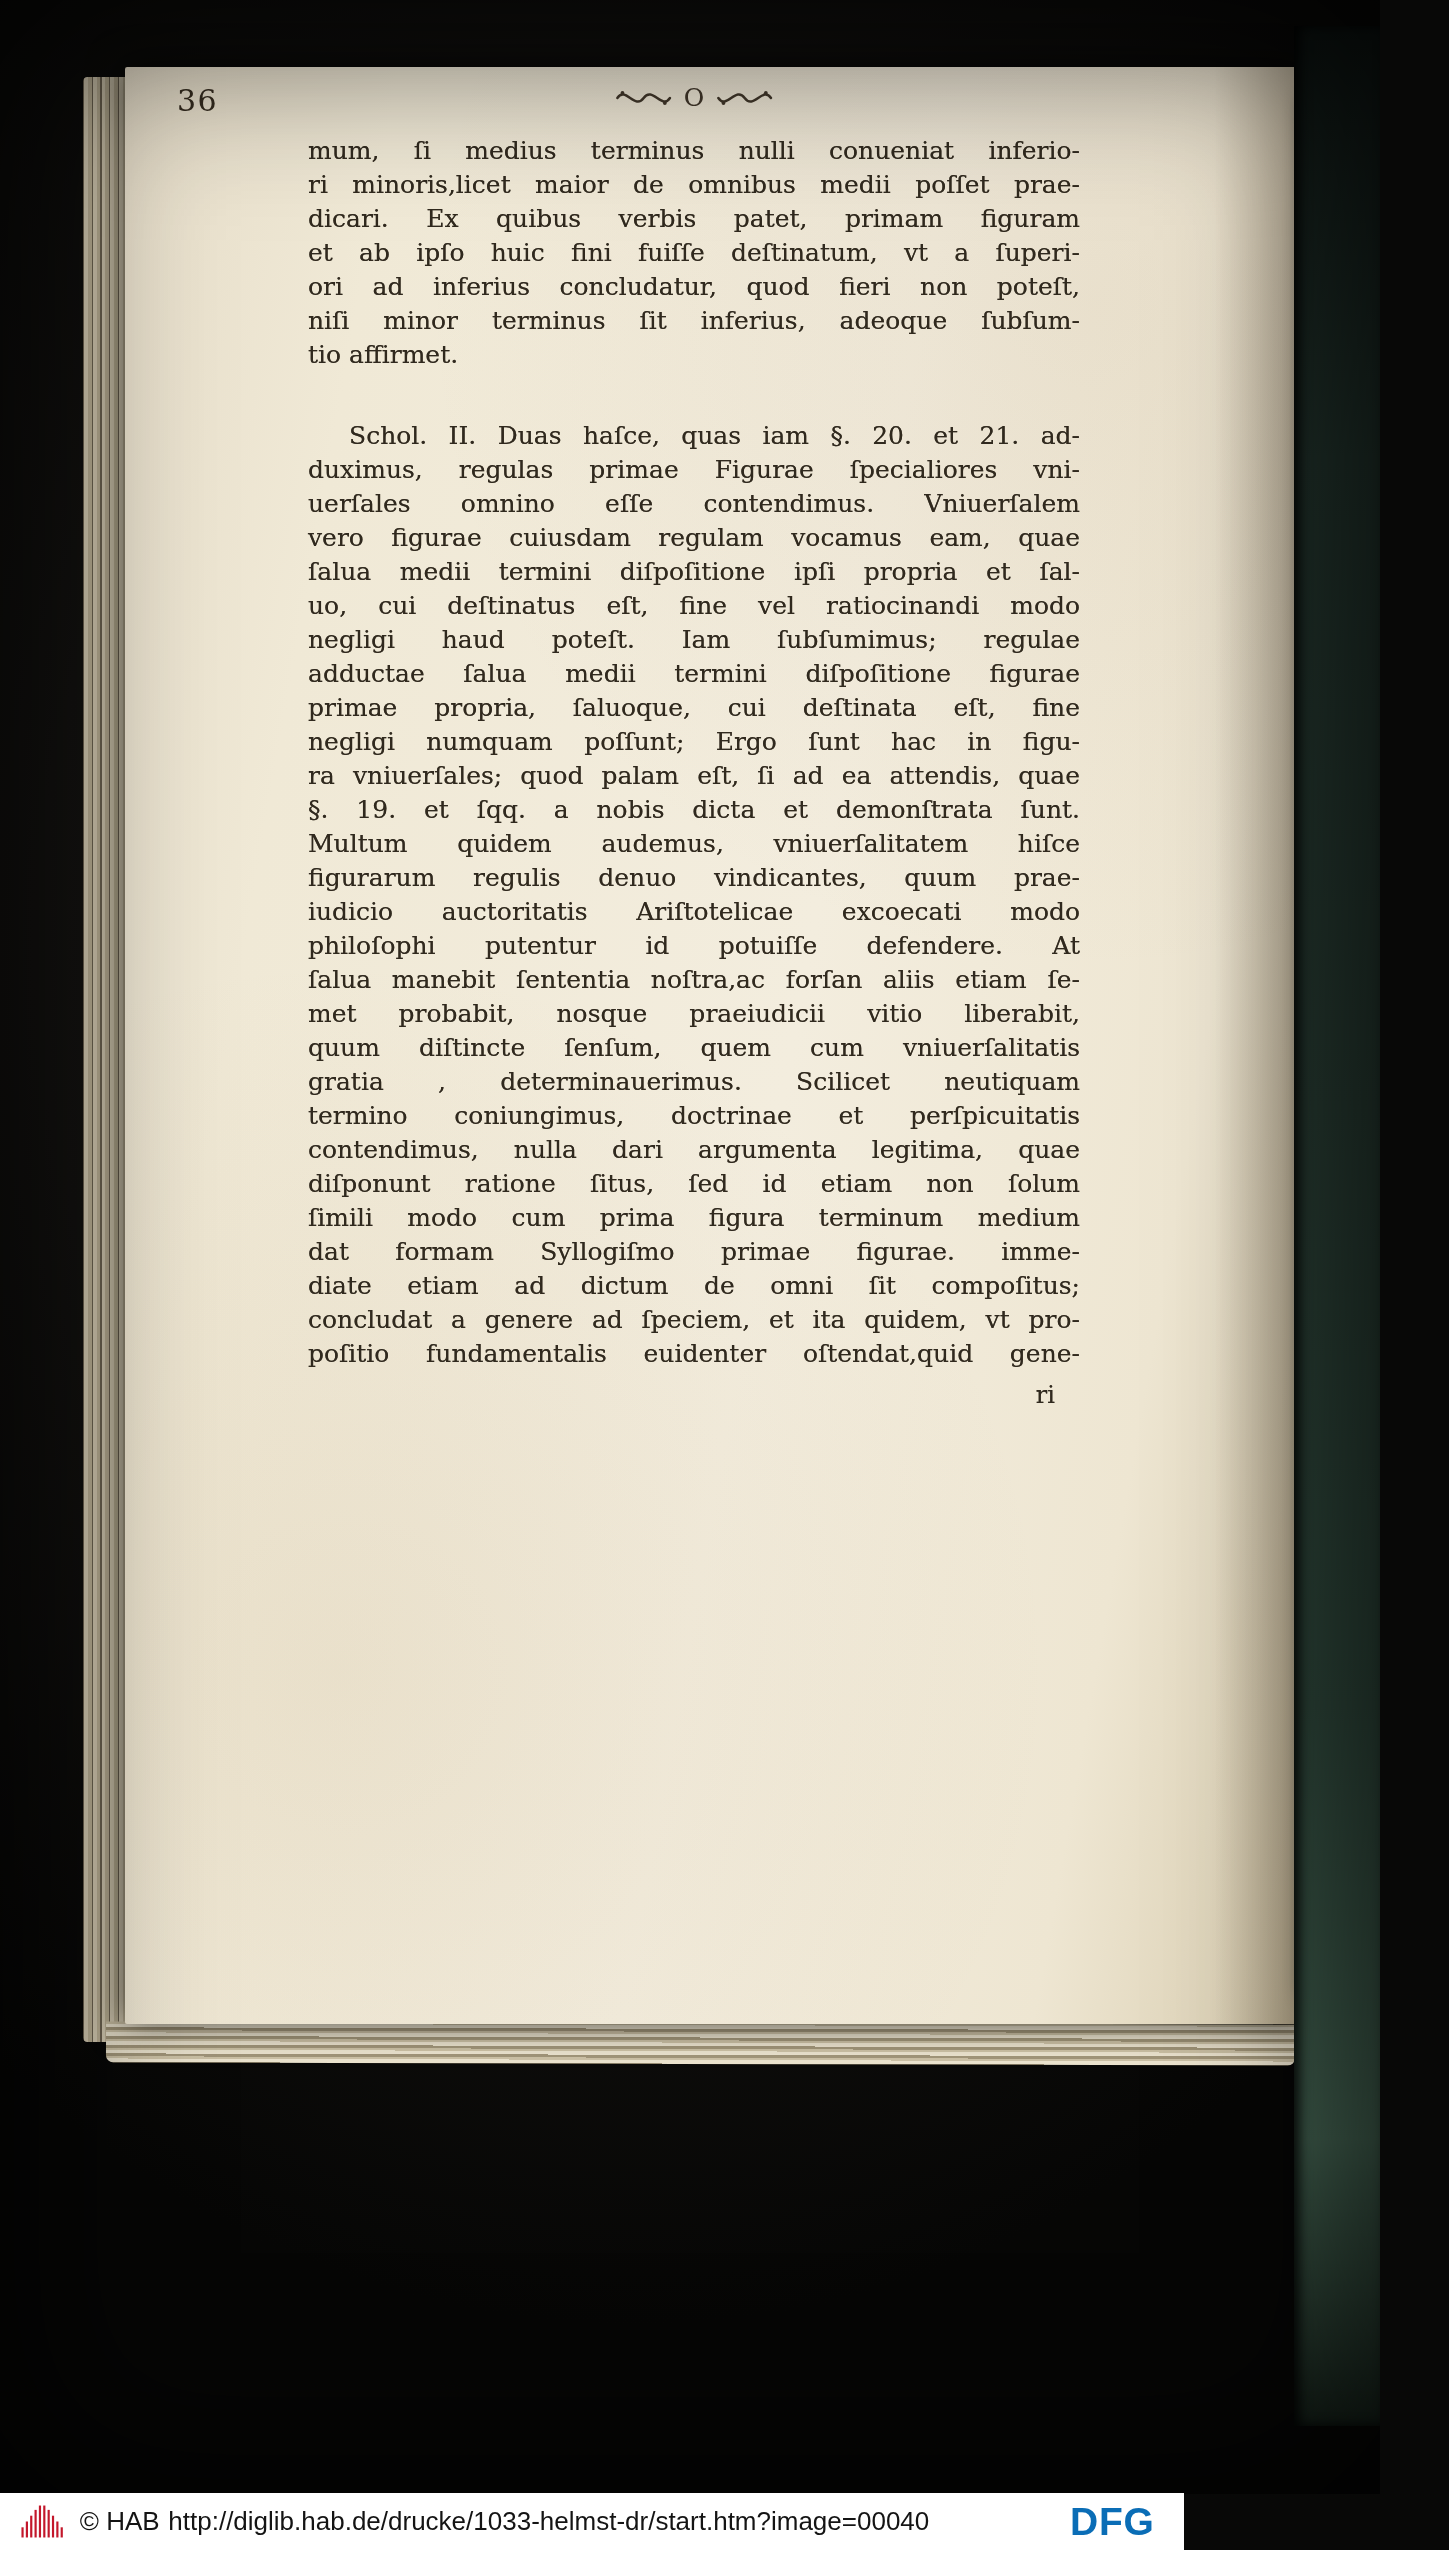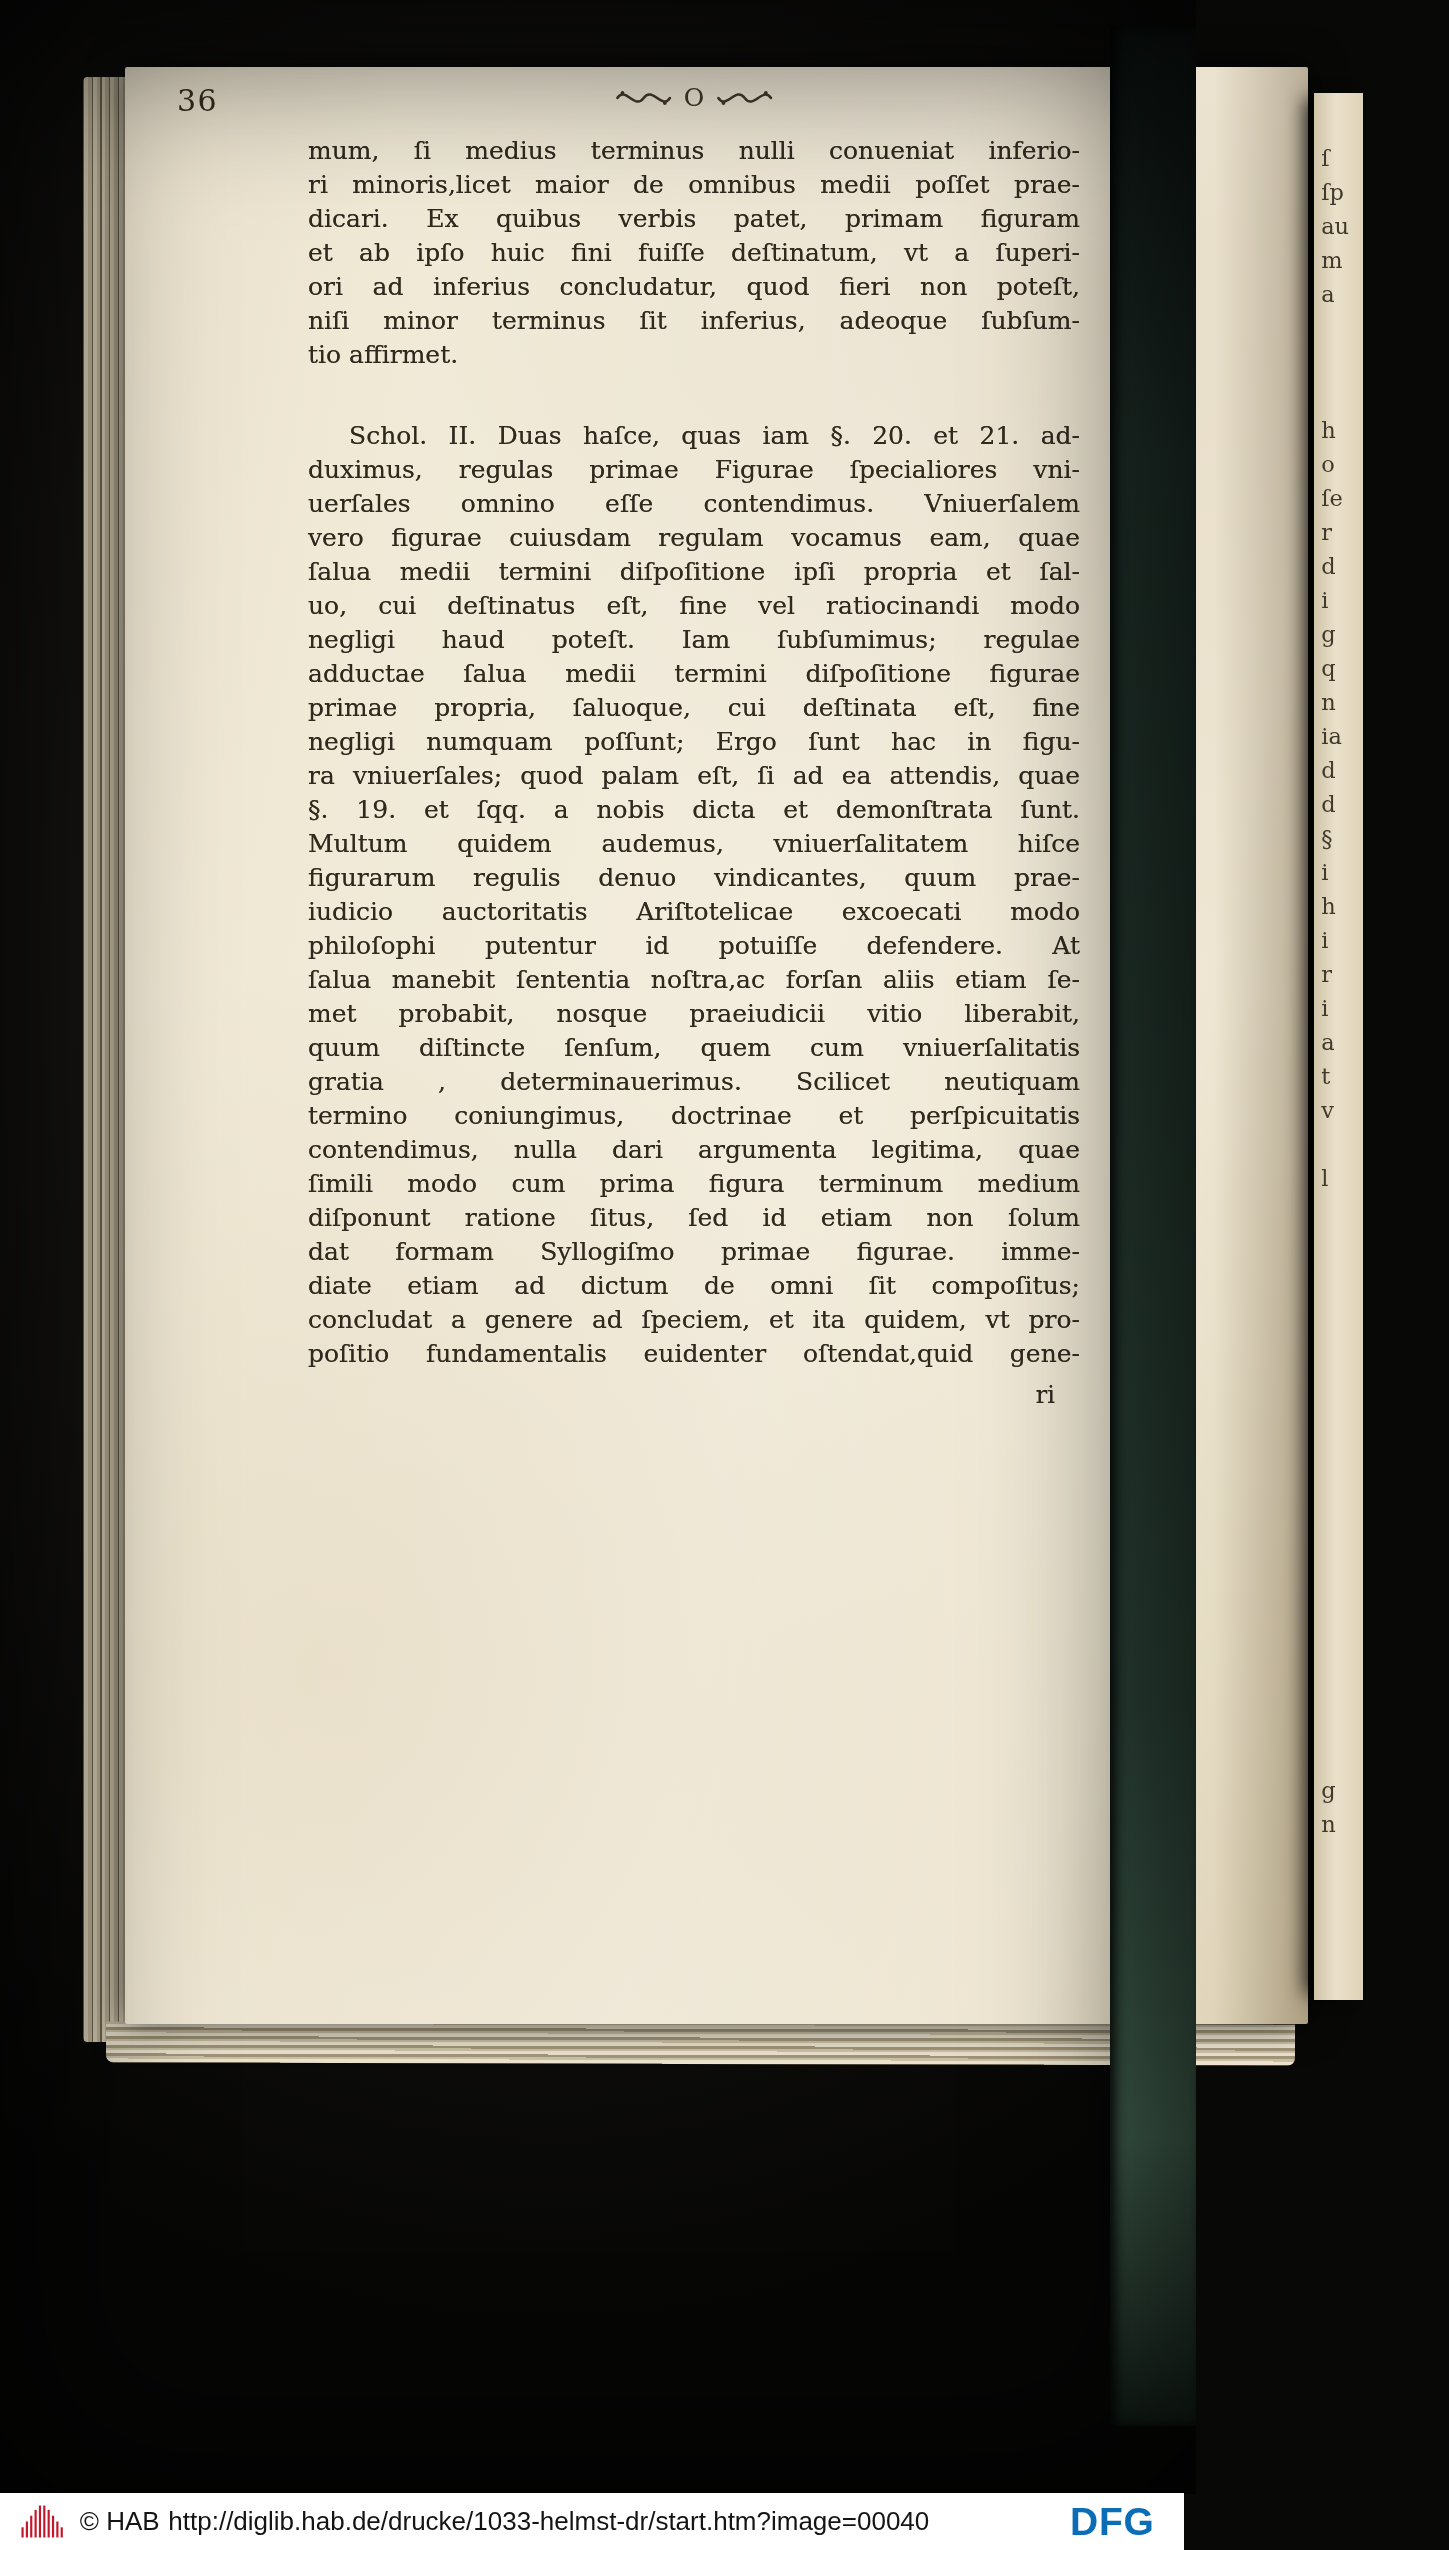--- a/index.html
+++ b/index.html
@@ -4,21 +4,21 @@
 <style>
   * { margin:0; padding:0; box-sizing:border-box; }
   html,body { width:1450px; height:2550px; }
   body {
     position:relative; overflow:hidden; background:#080807;
     font-family:"DejaVu Serif","Liberation Serif",serif;
   }
 
   
   .stage {
-    position:absolute; left:0; top:0; width:1196px; height:2494px;
+    position:absolute; left:0; top:0; width:1380px; height:2494px;
     background: radial-gradient(ellipse 1087px 1377px at 46% 38%, #1f1d19 0%, #131210 55%, #060605 100%);
   }
   .stage::after {
     content:""; position:absolute; inset:0; pointer-events:none;
     box-shadow: inset 0 0 159px 51px rgba(0,0,0,0.6);
   }
 
   
   .page-stack-left {
     position:absolute; left:83px; top:77px; width:43px; height:1965px;
@@ -170,22 +170,22 @@
           <div class="line">Multum quidem audemus, vniuerſalitatem hiſce</div>
           <div class="line">figurarum regulis denuo vindicantes, quum prae-</div>
           <div class="line">iudicio auctoritatis Ariſtotelicae excoecati modo</div>
           <div class="line">philoſophi putentur id potuiſſe defendere. At</div>
           <div class="line">ſalua manebit ſententia noſtra,ac forſan aliis etiam ſe-</div>
           <div class="line">met probabit, nosque praeiudicii vitio liberabit,</div>
           <div class="line">quum diſtincte ſenſum, quem cum vniuerſalitatis</div>
           <div class="line">gratia , determinauerimus. Scilicet neutiquam</div>
           <div class="line">termino coniungimus, doctrinae et perſpicuitatis</div>
           <div class="line">contendimus, nulla dari argumenta legitima, quae</div>
+          <div class="line">diſponunt ratione ſitus, ſed id etiam non ſolum</div>
           <div class="line">ſimili modo cum prima figura terminum medium</div>
-          <div class="line">diſponunt ratione ſitus, ſed id etiam non ſolum</div>
           <div class="line">dat formam Syllogiſmo primae figurae. imme-</div>
           <div class="line">diate etiam ad dictum de omni ſit compoſitus;</div>
           <div class="line">concludat a genere ad ſpeciem, et ita quidem, vt pro-</div>
           <div class="line">poſitio fundamentalis euidenter oſtendat,quid gene-</div>
         </div>
       <div class="catchword">ri</div>
     </div>
 
   </div>
 

